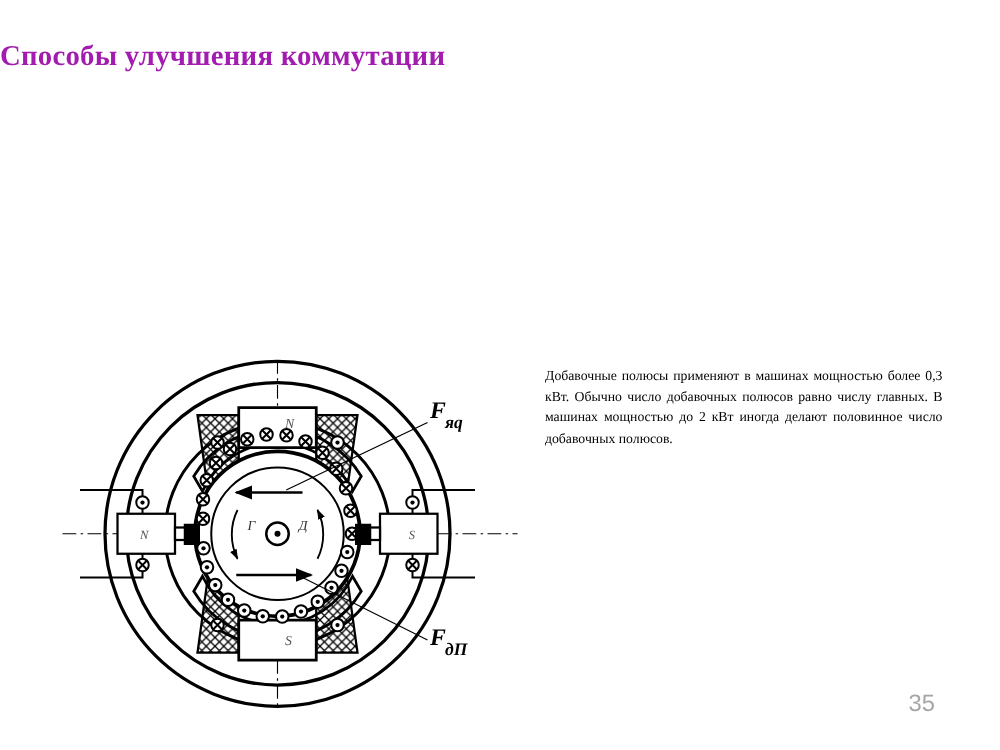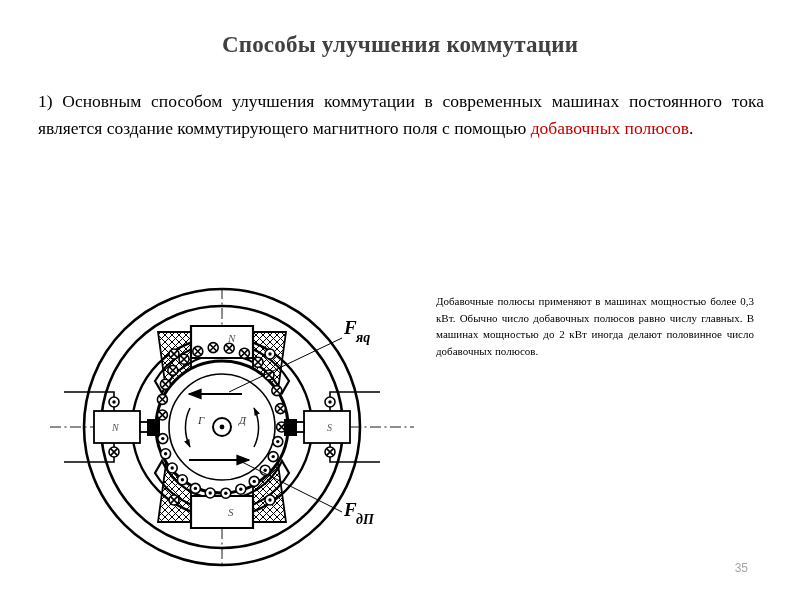--- a/index.html
+++ b/index.html
@@ -9,22 +9,21 @@
     font-family:"Liberation Serif", serif;
     color:#000;
     overflow:hidden;
     position:relative;
   }
   .slide{position:absolute;inset:0;}
 
   .title{
     position:absolute;
     top:32px;left:0;width:800px;
-    text-align:center;
-    color:#404040;
+    color:#a21caf;
     font-weight:bold;
     font-size:23px;
     letter-spacing:0.2px;
     font-family:"Liberation Serif", serif;
   }
 
   .para{
     position:absolute;
     font-size:17.5px;
     line-height:1.52;
@@ -43,41 +42,40 @@
     line-height:1.52;
     text-align:justify;
     text-justify:inter-word;
     font-family:"Liberation Serif", serif;
   }
 
   .pagenum{
     position:absolute;
     right:52px;bottom:25px;
     color:#a6a6a6;
-    font-size:12px;
+    font-size:19px;
     font-family:"Liberation Sans", sans-serif;
   }
 
   .figure{
     position:absolute;
     left:46px;top:286px;
     width:372px;height:282px;
   }
   .figure svg{display:block;width:372px;height:282px;}
 
   .lbl{font-family:"Liberation Serif", serif;}
 </style>
 </head>
 <body>
 
 <div class="slide">
 
   <div class="title">Способы улучшения коммутации</div>
 
-  <div class="para para1"><span>1) Основным способом улучшения коммутации в современных машинах постоянного тока является создание коммутирующего магнитного поля с помощью </span><span class="accent">добавочных полюсов</span><span>.</span></div>
 
 
   <div class="side-text">Добавочные полюсы применяют в машинах мощностью более 0,3 кВт. Обычно число добавочных полюсов равно числу главных. В машинах мощностью до 2 кВт иногда делают половинное число добавочных полюсов.</div>
 
   <div class="figure">
     <svg viewBox="0 0 372 282" xmlns="http://www.w3.org/2000/svg">
       <defs>
         <pattern id="xhatch" width="7" height="7" patternUnits="userSpaceOnUse" patternTransform="rotate(0)">
           <path d="M0,0 L7,7 M7,0 L0,7" stroke="#000" stroke-width="1" fill="none"></path>
         </pattern>

